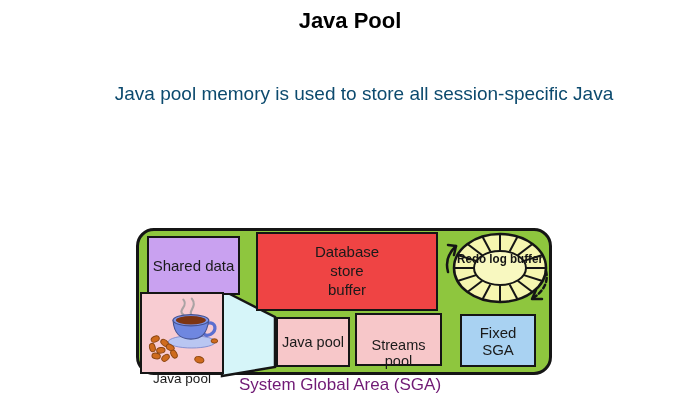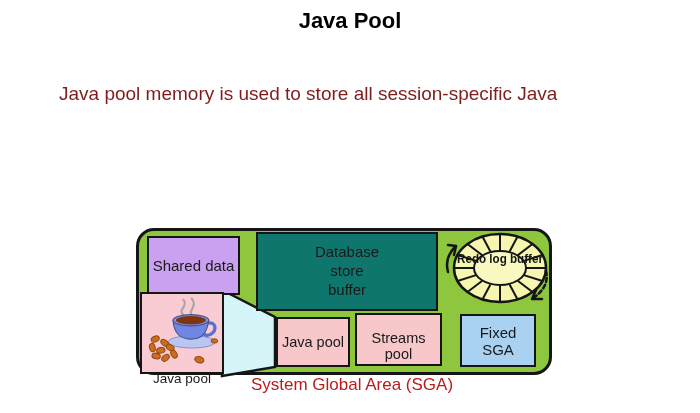--- a/index.html
+++ b/index.html
@@ -6,51 +6,51 @@
   .page{
     position:relative;width:700px;height:413px;background:#ffffff;overflow:hidden;
     font-family:"Liberation Sans","DejaVu Sans",sans-serif;color:#111;
   }
   .title{
     position:absolute;top:8px;left:0;width:700px;margin:0;
     text-align:center;font-size:22px;font-weight:bold;color:#000;
   }
   .body-text{
     position:absolute;left:59px;top:82px;width:610px;
-    font-size:19px;line-height:24px;color:#7f1d1d;
+    font-size:19px;line-height:24px;color:#0c4a6e;text-align:center;
   }
   
   .sga{
     position:absolute;left:136px;top:228px;width:416px;height:147px;
     box-sizing:border-box;background:#8ec63e;border:3px solid #151515;border-radius:18px;
     z-index:1;
   }
   .box{
     position:absolute;box-sizing:border-box;border:2.5px solid #151515;
     display:flex;align-items:center;justify-content:center;text-align:center;
     font-size:14.5px;color:#1a1a1a;z-index:3;
   }
   .shared{left:147px;top:236px;width:93px;height:59px;background:#c9a1f0;font-size:15px;}
-  .dbbuf{left:256px;top:232px;width:182px;height:79px;background:#0f766e;flex-direction:column;font-size:15px;line-height:1.25;}
+  .dbbuf{left:256px;top:232px;width:182px;height:79px;background:#ef4444;flex-direction:column;font-size:15px;line-height:1.25;}
   .javapool{left:276px;top:317px;width:74px;height:50px;background:#f7c7c9;}
-  .streams{left:355px;top:313px;width:87px;height:53px;background:#f7c7c9;align-items:flex-start;padding-top:15px;}
+  .streams{left:355px;top:313px;width:87px;height:53px;background:#f7c7c9;align-items:flex-start;padding-top:22px;}
   .fixedsga{left:460px;top:314px;width:76px;height:53px;background:#a9d2f2;font-size:15px;}
   .wedge{position:absolute;left:219px;top:287px;z-index:2;}
   .gear{position:absolute;left:442px;top:227px;z-index:3;}
   .coffee{
     position:absolute;left:140px;top:292px;width:84px;height:82px;
     box-sizing:border-box;background:#f8ccd2;border:2.5px solid #151515;z-index:4;
   }
   .inset-label{
     position:absolute;left:138px;top:371px;width:88px;text-align:center;
     font-size:13.5px;color:#1a1a1a;z-index:5;
   }
   .caption{
-    position:absolute;left:144px;top:375px;width:416px;text-align:center;
-    font-size:17px;color:#b91c1c;z-index:5;
+    position:absolute;left:132px;top:375px;width:416px;text-align:center;
+    font-size:17px;color:#701a75;z-index:5;
   }
 </style>
 </head>
 <body>
 
 <div class="page">
 
   <h1 class="title">Java Pool</h1>
 
   <div class="body-text">

